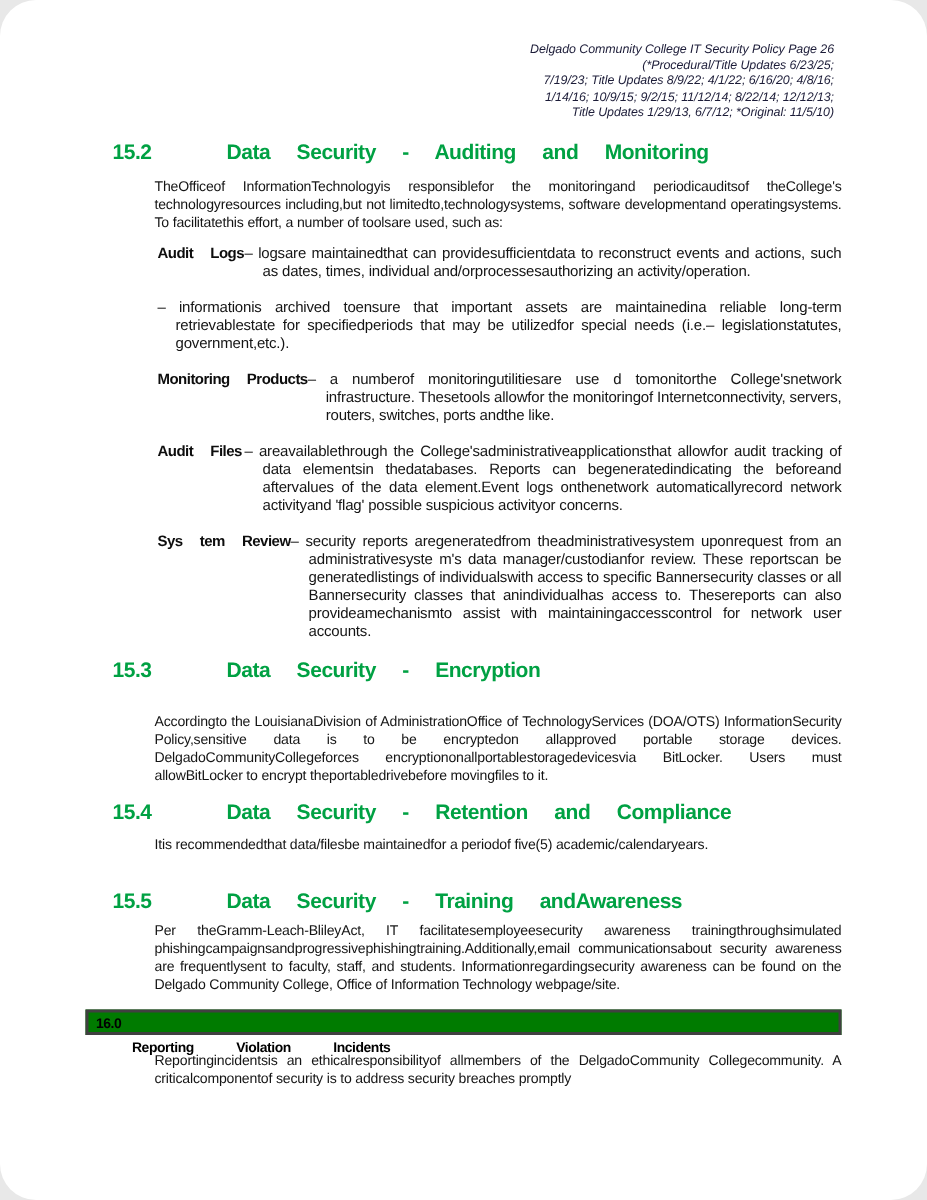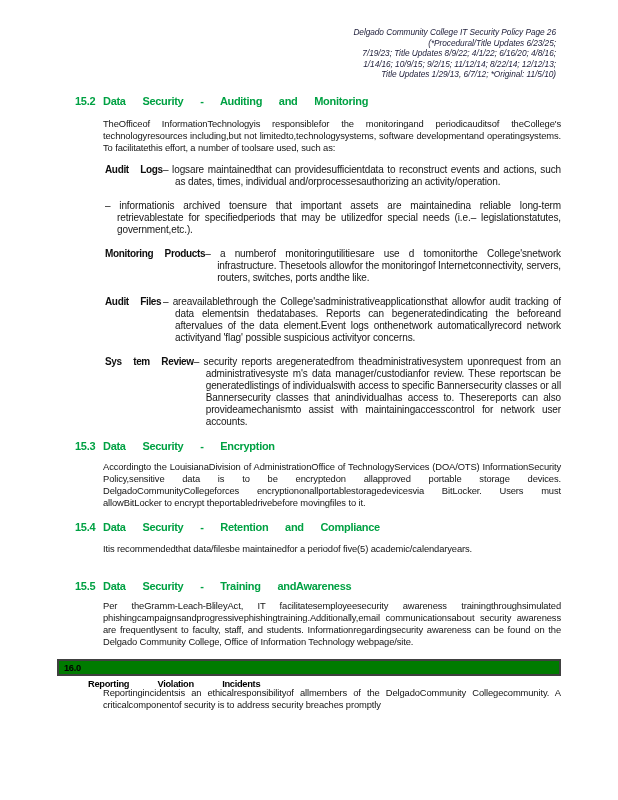--- a/index.html
+++ b/index.html
@@ -11,46 +11,47 @@
   *{box-sizing:border-box;margin:0;padding:0;}
   html,body{background:#e8e8e8;}
   .page{
     position:relative;
     width:618px;height:800px;
     background:#ffffff;
     font-family:"Liberation Sans",sans-serif;
     color:var(--body_text);
     overflow:hidden;
     margin:0 auto;
+    border-radius:24px;
   }
   
   .doc-header{
     position:absolute;top:27px;right:62px;
     width:360px;
     text-align:right;
     font-style:italic;
     font-size:8.3px;line-height:10.6px;
     letter-spacing:-0.05px;
     color:var(--header_text);
   }
   .doc-header .hline{display:block;}
   
   .content{
     position:absolute;top:92px;left:75px;width:486px;
   }
   .sec-heading{
     display:flex;
     font-weight:700;
-    font-size:11px;line-height:12px;
+    font-size:14px;line-height:12px;
     color:var(--heading_green);
     letter-spacing:-0.3px;
     white-space:nowrap;
   }
   .sec-num{flex:0 0 28px;}
-  .sec-title{word-spacing:14px;}
+  .sec-title{word-spacing:14px;margin-left:48px;}
   .body-text{
     margin-left:28px;
     font-size:9.4px;line-height:12px;
     letter-spacing:-0.12px;
     text-align:justify;
     color:var(--body_text);
   }
   .h-mt1{margin-top:3px;}
   .p-152{margin-top:11px;}
   .def-list{margin-top:10px;margin-left:30px;}
@@ -68,21 +69,21 @@
     word-spacing:9px;
     white-space:nowrap;
     color:#0d0d0d;
   }
   .def-desc{
     flex:1;
     padding-left:12px;text-indent:-12px;
     text-align:justify;
   }
   .h-153{margin-top:8px;}
-  .p-153{margin-top:9px;}
+  .p-153{margin-top:23px;}
   .h-154{margin-top:12px;}
   .p-154{margin-top:10px;text-align:left;}
   .h-155{margin-top:25px;}
   .p-155{margin-top:8px;}
   
   .green-bar{
     margin-top:11px;
     margin-left:-18px;
     width:504px;height:17px;
     background:var(--bar_green);

